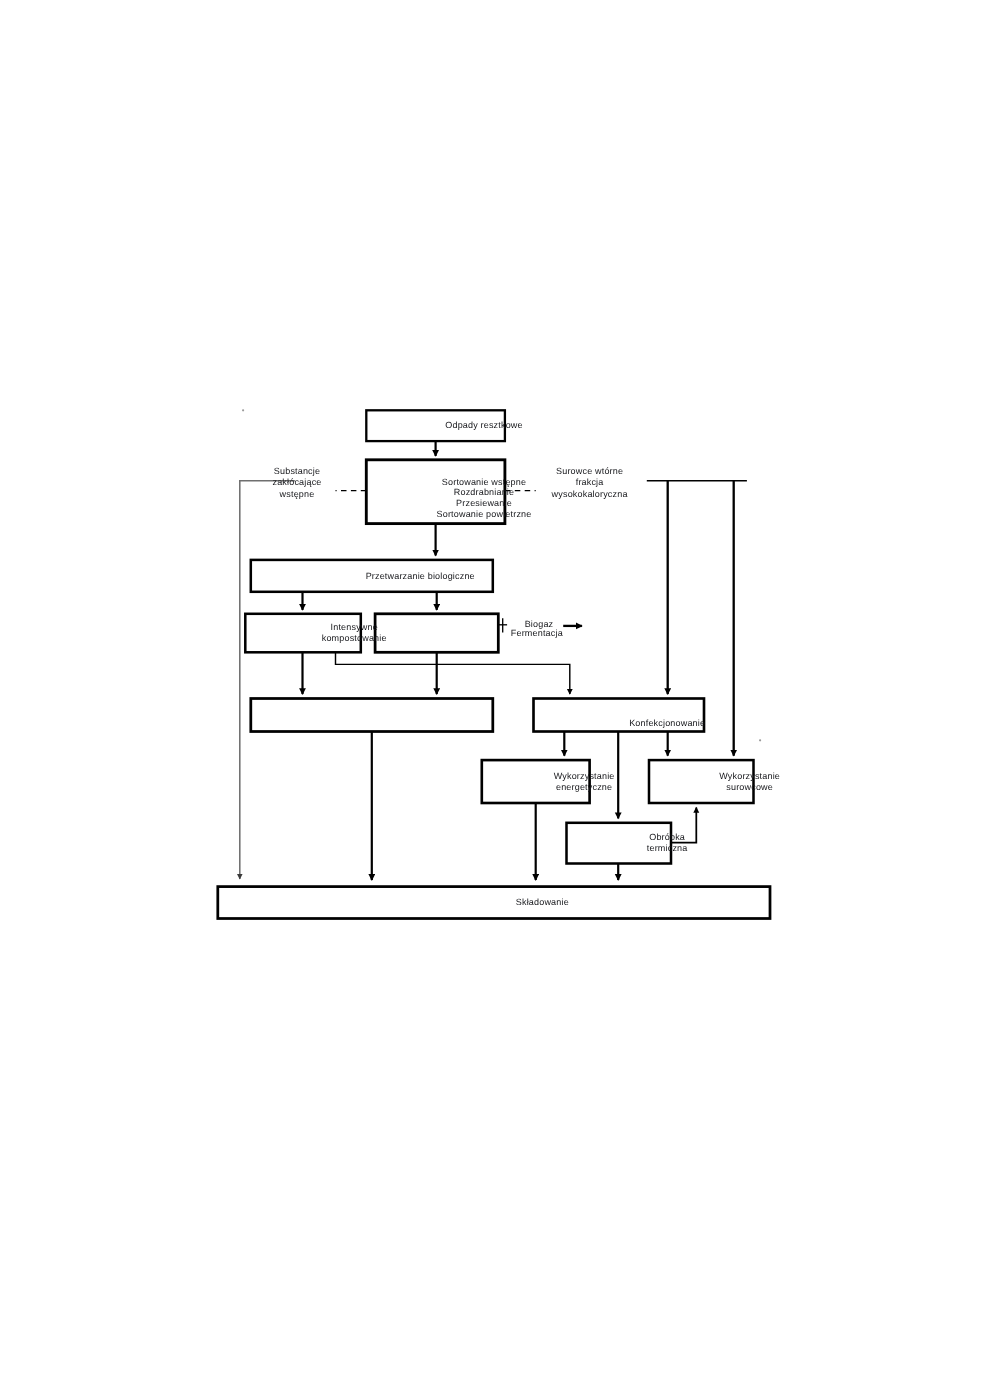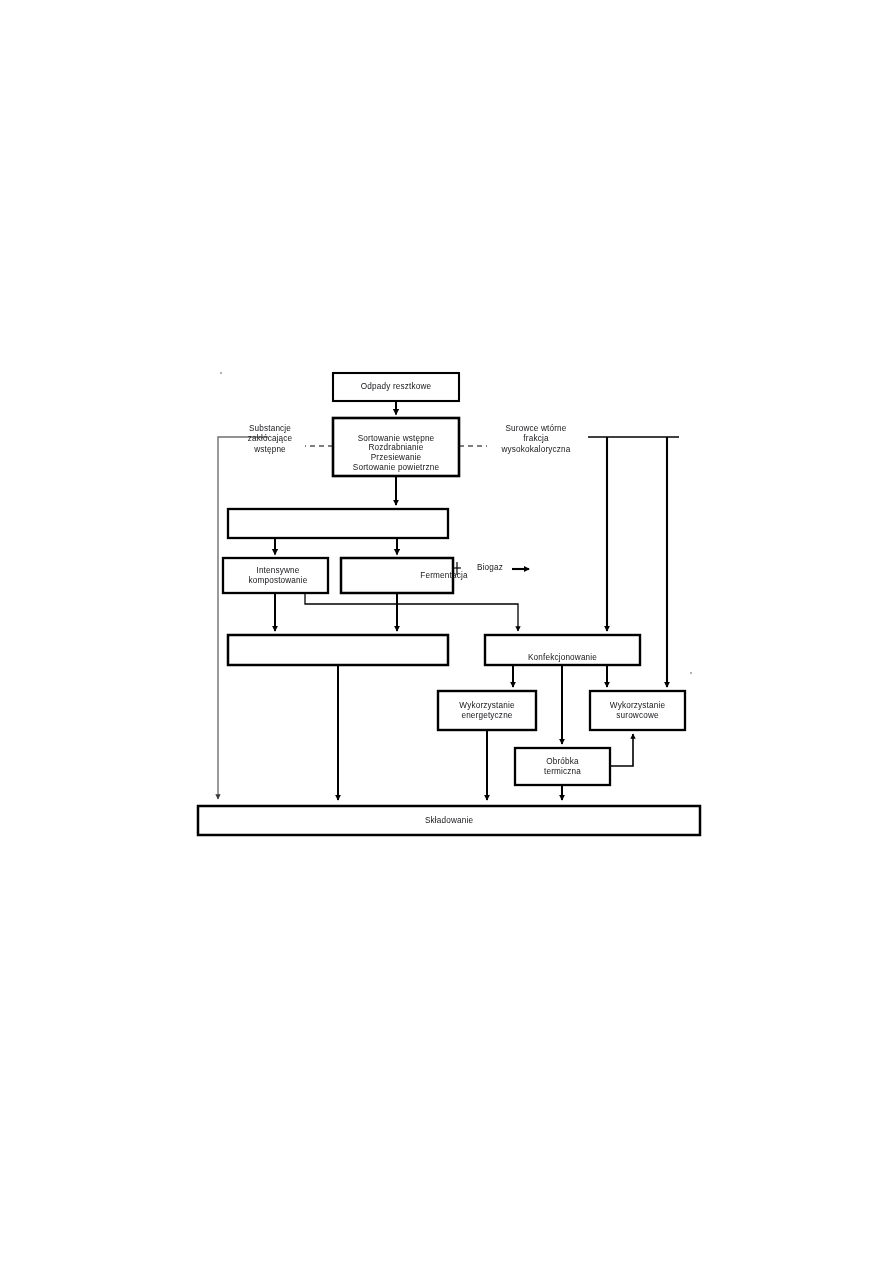--- a/index.html
+++ b/index.html
@@ -4,21 +4,21 @@
 <style>
   html,body{margin:0;padding:0;background:#ffffff;}
   body{width:893px;height:1263px;position:relative;overflow:hidden;
        font-family:"Liberation Sans","DejaVu Sans",sans-serif;
        -webkit-font-smoothing:none;}
   #page{position:absolute;inset:0;background:#fff;}
   #flow{position:absolute;left:0;top:0;width:893px;height:1263px;}
   .nodeLabel{
      position:absolute;display:flex;align-items:center;justify-content:center;
      text-align:center;color:#16171b;line-height:1.18;
-     font-size:8.2px;letter-spacing:.02em;pointer-events:none;
+     font-size:8.2px;letter-spacing:.02em;pointer-events:none;padding-left:44px;
   }
   .sideLabel{
      position:absolute;text-align:center;color:#16171b;line-height:1.25;
      font-size:8.2px;letter-spacing:.02em;
   }
   .speck{position:absolute;background:#9a9a9a;border-radius:50%;}
 </style>
 </head>
 <body>
 
@@ -110,20 +110,23 @@
     <span>Odpady resztkowe</span>
   </div>
 
   <div class="nodeLabel" style="left:333px;top:418px;width:126px;height:70px;flex-direction:column;">
     <span>Sortowanie wstępne</span>
     <span>Rozdrabnianie</span>
     <span>Przesiewanie</span>
     <span>Sortowanie powietrzne</span>
   </div>
 
+  <div class="nodeLabel" style="left:228px;top:509px;width:220px;height:29px;">
+    <span>Przetwarzanie biologiczne</span>
+  </div>
 
   <div class="nodeLabel" style="left:223px;top:558px;width:110px;height:35px;flex-direction:column;">
     <span>Intensywne</span>
     <span>kompostowanie</span>
   </div>
 
   <div class="nodeLabel" style="left:341px;top:558px;width:112px;height:35px;margin-left:47px;">
     <span>Fermentacja</span>
   </div>
 

